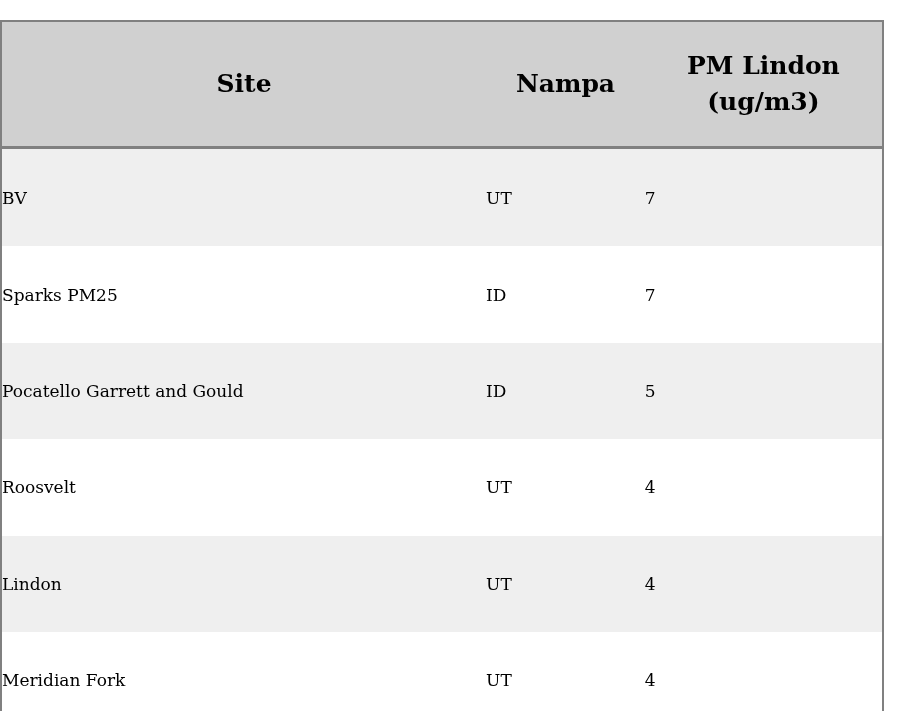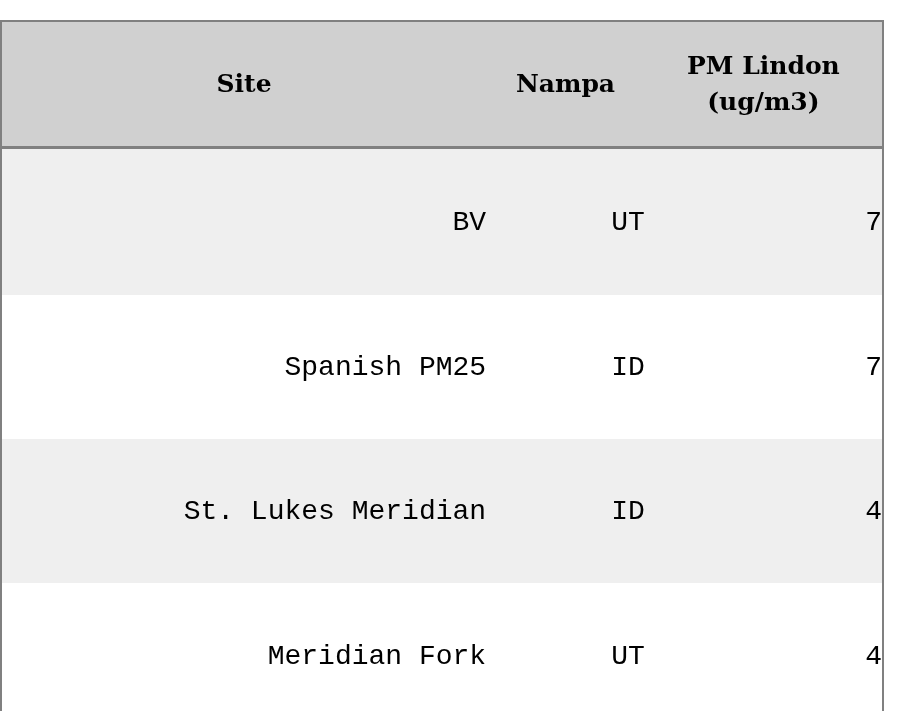--- a/index.html
+++ b/index.html
@@ -43,27 +43,26 @@
     height: 124px;
     padding: 0;
   }
   .th-inner {
     display: inline-block;
     max-width: 205px;
     line-height: 1.44;
   }
   table.pm-table td {
     background: var(--row-bg);
-    text-align: right;
+    text-align: left;
     vertical-align: middle;
-    font-size: 28px;
+    font-size: 17px;
     height: 58px;
     padding: 0;
     white-space: nowrap;
-    font-family: Liberation Mono, monospace;
   }
   table.pm-table tbody tr:nth-child(odd) td {
     background: var(--row-stripe);
   }
 </style>
 </head>
 <body>
 
 <div class="pm-table-wrap">
   <table class="pm-table">
@@ -79,27 +78,37 @@
         <th><span class="th-inner">PM Lindon (ug/m3)</span></th>
       </tr>
     </thead>
     <tbody>
       <tr>
         <td>BV</td>
         <td>UT</td>
         <td>7</td>
       </tr>
       <tr>
-        <td>Spanish PM25</td>
+        <td>Sparks PM25</td>
         <td>ID</td>
         <td>7</td>
       </tr>
       <tr>
-        <td>St. Lukes Meridian</td>
+        <td>Pocatello Garrett and Gould</td>
         <td>ID</td>
+        <td>5</td>
+      </tr>
+      <tr>
+        <td>Roosvelt</td>
+        <td>UT</td>
+        <td>4</td>
+      </tr>
+      <tr>
+        <td>Lindon</td>
+        <td>UT</td>
         <td>4</td>
       </tr>
       <tr>
         <td>Meridian Fork</td>
         <td>UT</td>
         <td>4</td>
       </tr>
     </tbody>
   </table>
 </div>

